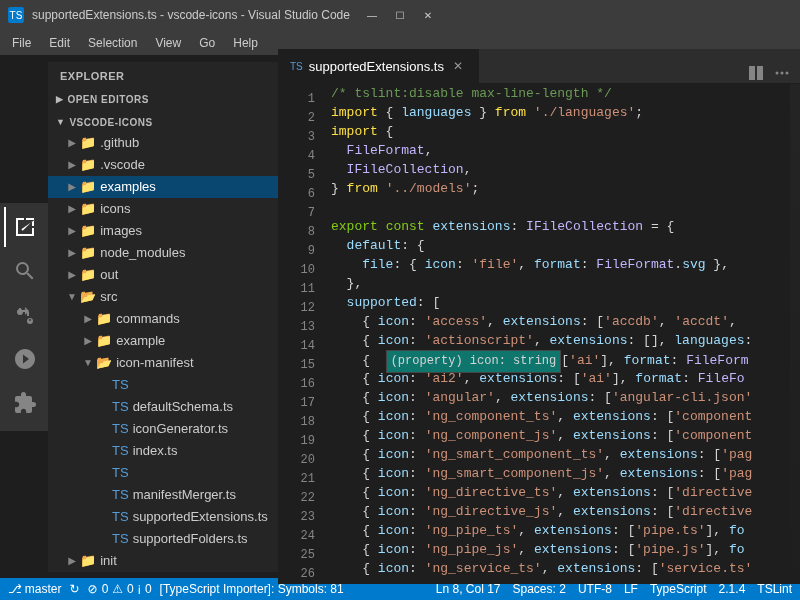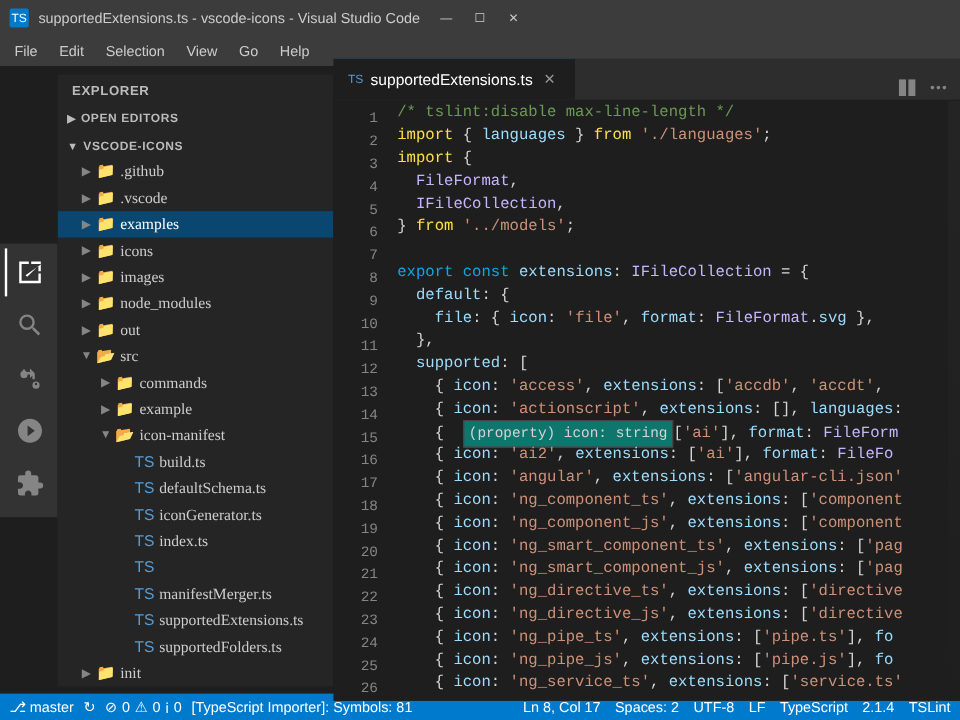--- a/index.html
+++ b/index.html
@@ -84,21 +84,21 @@
       align-items: center;
       padding: 2px 0;
       cursor: pointer;
       color: #ccc;
       white-space: nowrap;
       font-size: 13px;
       height: 22px;
     }
     .tree-item.selected { background: #094771; color: #fff; }
     .tree-item .arrow-icon { width: 16px; flex-shrink: 0; font-size: 10px; color: #858585; text-align: center; }
-    .tree-item .label { flex: 1; font-family: Liberation Serif, serif; }
+    .tree-item .label { flex: 1; }
 
     
     #editor-area { flex: 1; display: flex; flex-direction: column; background: #1e1e1e; overflow: hidden; }
 
     
     #tabbar {
       height: 35px;
       background: #2d2d2d;
       display: flex;
       align-items: flex-end;
@@ -156,21 +156,21 @@
       position: relative;
     }
     #code-content::-webkit-scrollbar { width: 10px; height: 10px; }
     #code-content::-webkit-scrollbar-track { background: #1e1e1e; }
     #code-content::-webkit-scrollbar-thumb { background: #424242; }
 
     .code-line { height: 19px; white-space: pre; display: block; }
 
     
     .c-comment { color: #6a9955; }
-    .c-keyword { color: #0ea5e9; }
+    .c-keyword { color: #84cc16; }
     .c-string { color: #ce9178; }
     .c-type { color: #c4b5fd; }
     .c-var { color: #9cdcfe; }
     .c-punct { color: #d4d4d4; }
     .c-import { color: #fde047; }
     .c-tooltip {
       display: inline-block;
       background: #0f766e;
       border: 1px solid #454545;
       color: #d4d4d4;
@@ -320,21 +320,20 @@
       <span class="label">example</span>
     </div>
     <div class="tree-item" style="padding-left:32px;">
       <span class="arrow-icon">▼</span>
       <span style="color:#dcb67a;margin-right:4px;">📂</span>
       <span class="label">icon-manifest</span>
     </div>
     <div class="tree-item" style="padding-left:48px;">
       <span class="arrow-icon"></span>
       <span style="color:#569cd6;margin-right:4px;">TS</span>
-      <span class="label">build.ts</span>
     </div>
     <div class="tree-item" style="padding-left:48px;">
       <span class="arrow-icon"></span>
       <span style="color:#569cd6;margin-right:4px;">TS</span>
       <span class="label">defaultSchema.ts</span>
     </div>
     <div class="tree-item" style="padding-left:48px;">
       <span class="arrow-icon"></span>
       <span style="color:#569cd6;margin-right:4px;">TS</span>
       <span class="label">iconGenerator.ts</span>

